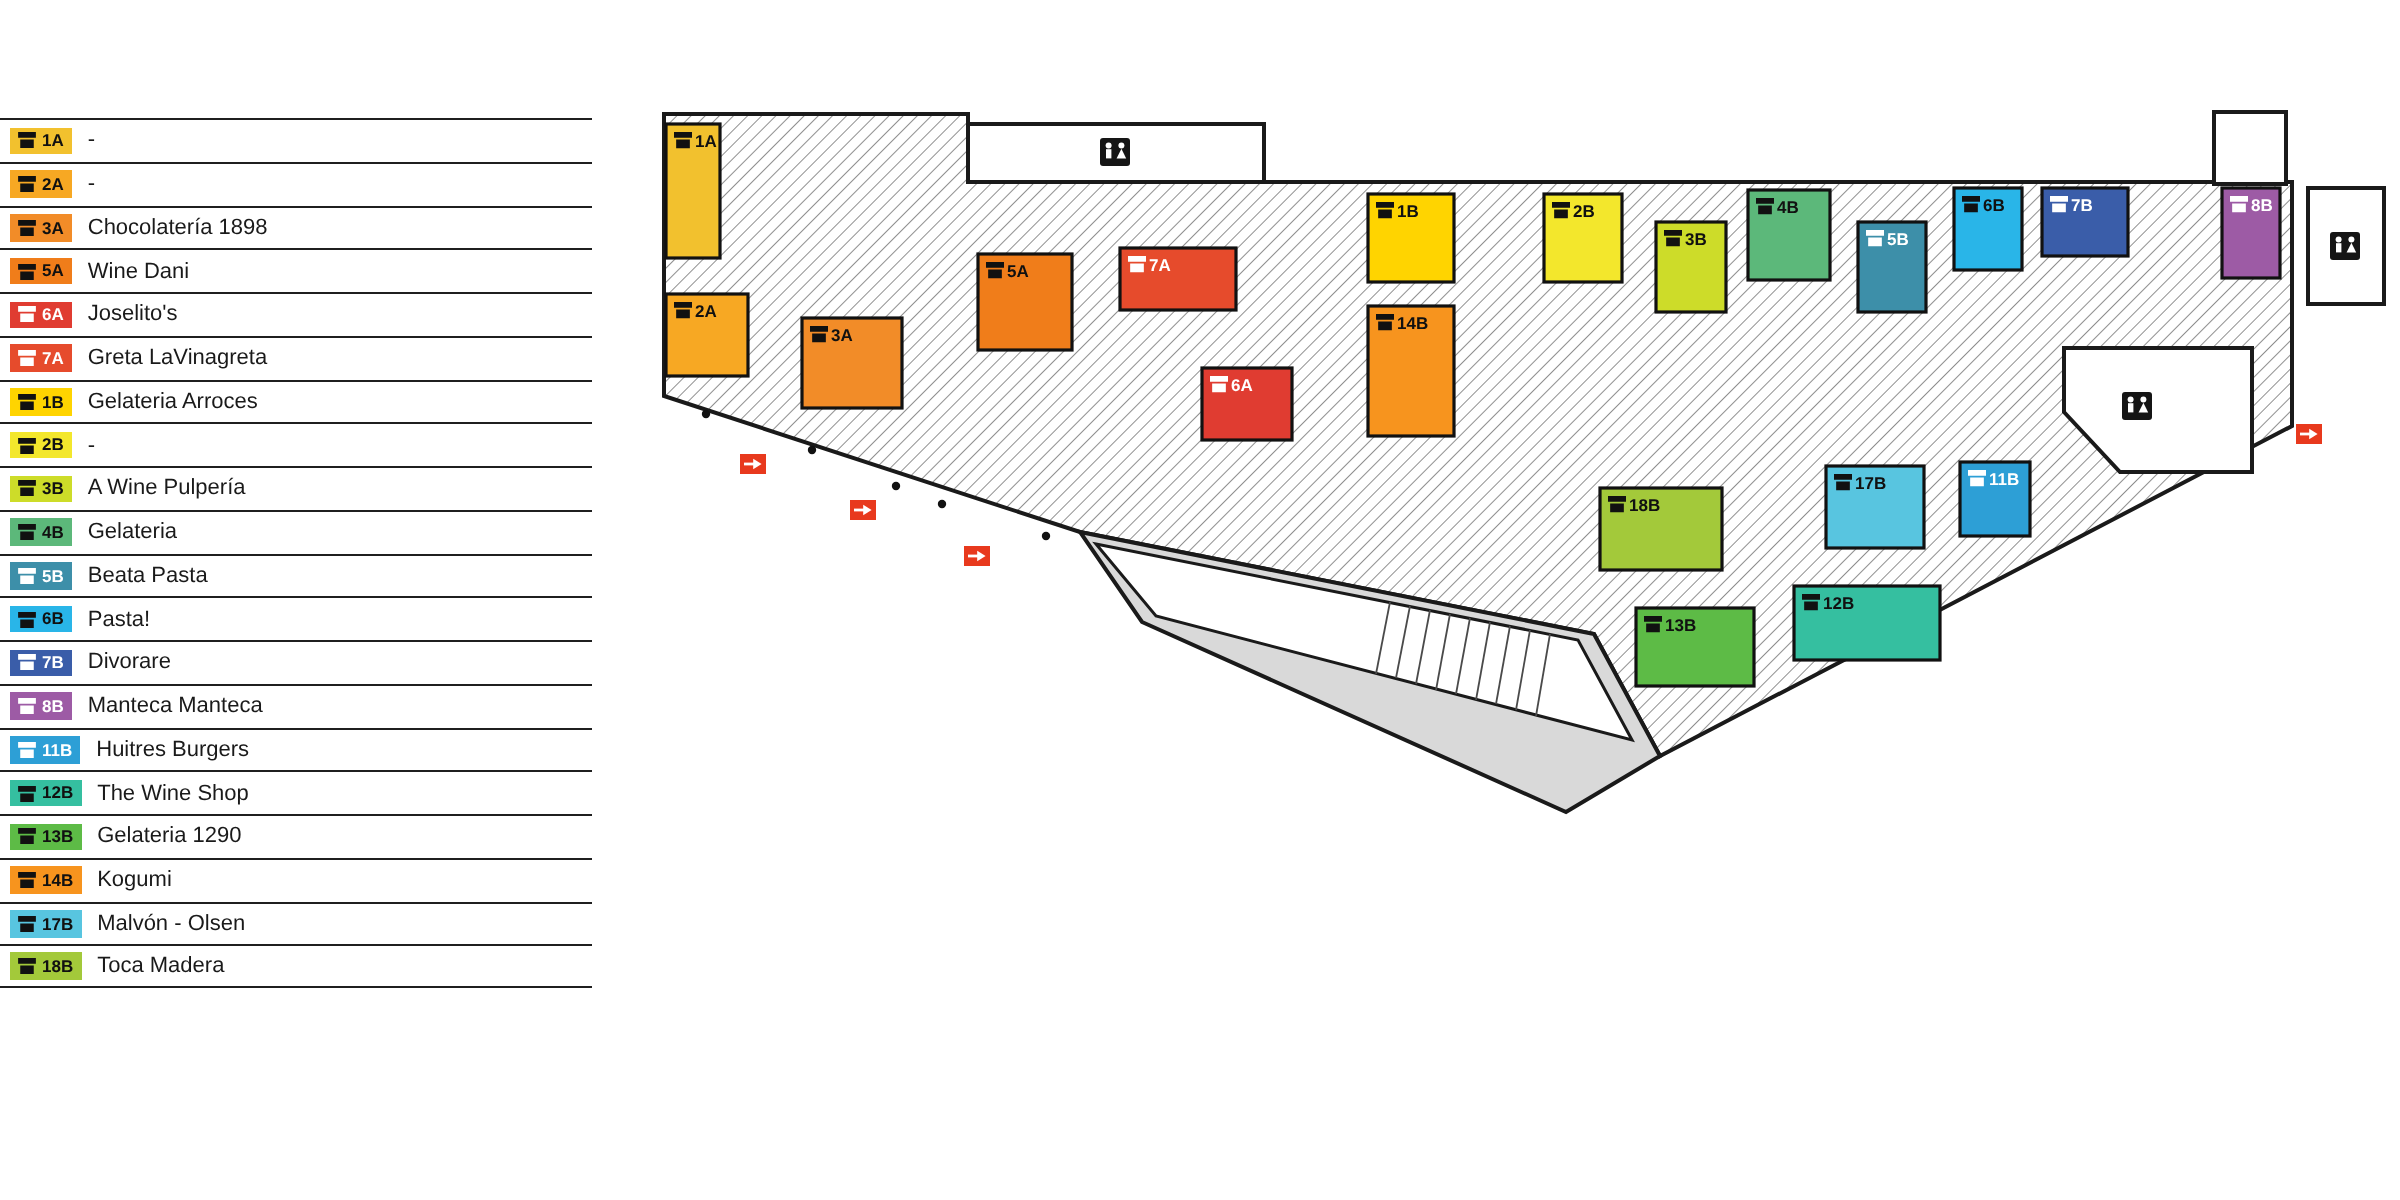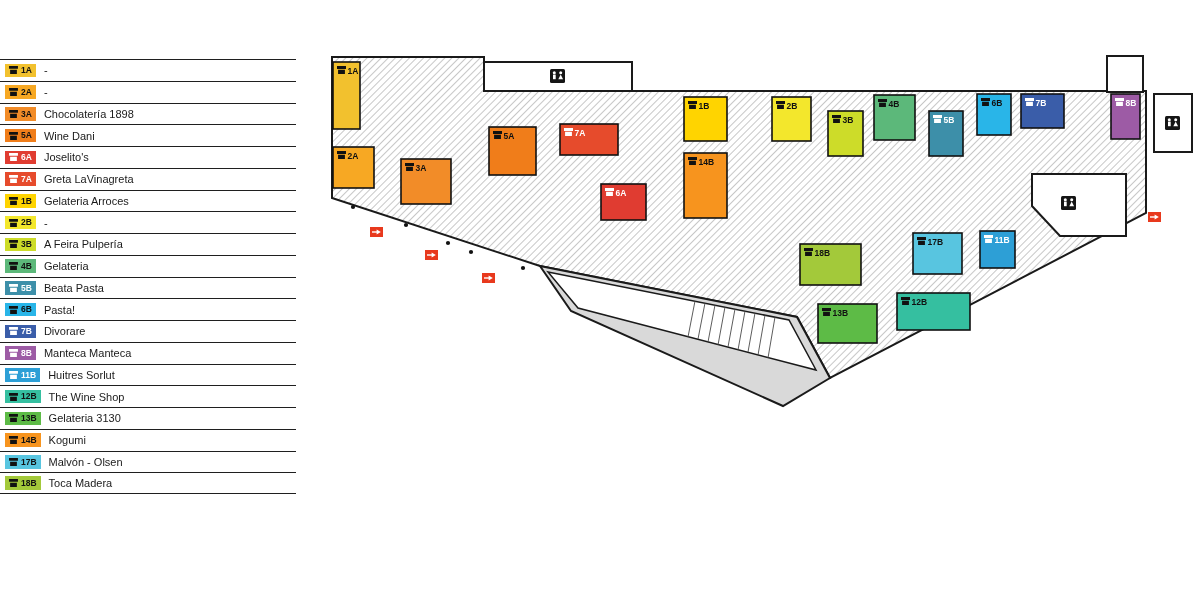--- a/index.html
+++ b/index.html
@@ -294,21 +294,21 @@
       </div>
       <div class="lrow">
         <span class="badge" style="background: rgb(205, 220, 41); color: rgb(17, 17, 17);">
           <span>
             <svg width="9" height="8" viewBox="0 0 10 9">
               <path fill="currentColor" d="M0 0h10v3.2H0z M1.2 4.2h7.6v4.8H1.2z"></path>
             </svg>
           </span>
           <span>3B</span>
         </span>
-        <span class="lname">A Feira Pulpería</span>
+        <span class="lname">A Wine Pulpería</span>
       </div>
       <div class="lrow">
         <span class="badge" style="background: rgb(92, 184, 122); color: rgb(17, 17, 17);">
           <span>
             <svg width="9" height="8" viewBox="0 0 10 9">
               <path fill="currentColor" d="M0 0h10v3.2H0z M1.2 4.2h7.6v4.8H1.2z"></path>
             </svg>
           </span>
           <span>4B</span>
         </span>
@@ -360,21 +360,21 @@
       </div>
       <div class="lrow">
         <span class="badge" style="background: rgb(45, 159, 214); color: rgb(255, 255, 255);">
           <span>
             <svg width="9" height="8" viewBox="0 0 10 9">
               <path fill="currentColor" d="M0 0h10v3.2H0z M1.2 4.2h7.6v4.8H1.2z"></path>
             </svg>
           </span>
           <span>11B</span>
         </span>
-        <span class="lname">Huitres Sorlut</span>
+        <span class="lname">Huitres Burgers</span>
       </div>
       <div class="lrow">
         <span class="badge" style="background: rgb(53, 191, 160); color: rgb(17, 17, 17);">
           <span>
             <svg width="9" height="8" viewBox="0 0 10 9">
               <path fill="currentColor" d="M0 0h10v3.2H0z M1.2 4.2h7.6v4.8H1.2z"></path>
             </svg>
           </span>
           <span>12B</span>
         </span>
@@ -382,21 +382,21 @@
       </div>
       <div class="lrow">
         <span class="badge" style="background: rgb(93, 187, 70); color: rgb(17, 17, 17);">
           <span>
             <svg width="9" height="8" viewBox="0 0 10 9">
               <path fill="currentColor" d="M0 0h10v3.2H0z M1.2 4.2h7.6v4.8H1.2z"></path>
             </svg>
           </span>
           <span>13B</span>
         </span>
-        <span class="lname">Gelateria 3130</span>
+        <span class="lname">Gelateria 1290</span>
       </div>
       <div class="lrow">
         <span class="badge" style="background: rgb(247, 148, 30); color: rgb(17, 17, 17);">
           <span>
             <svg width="9" height="8" viewBox="0 0 10 9">
               <path fill="currentColor" d="M0 0h10v3.2H0z M1.2 4.2h7.6v4.8H1.2z"></path>
             </svg>
           </span>
           <span>14B</span>
         </span>

